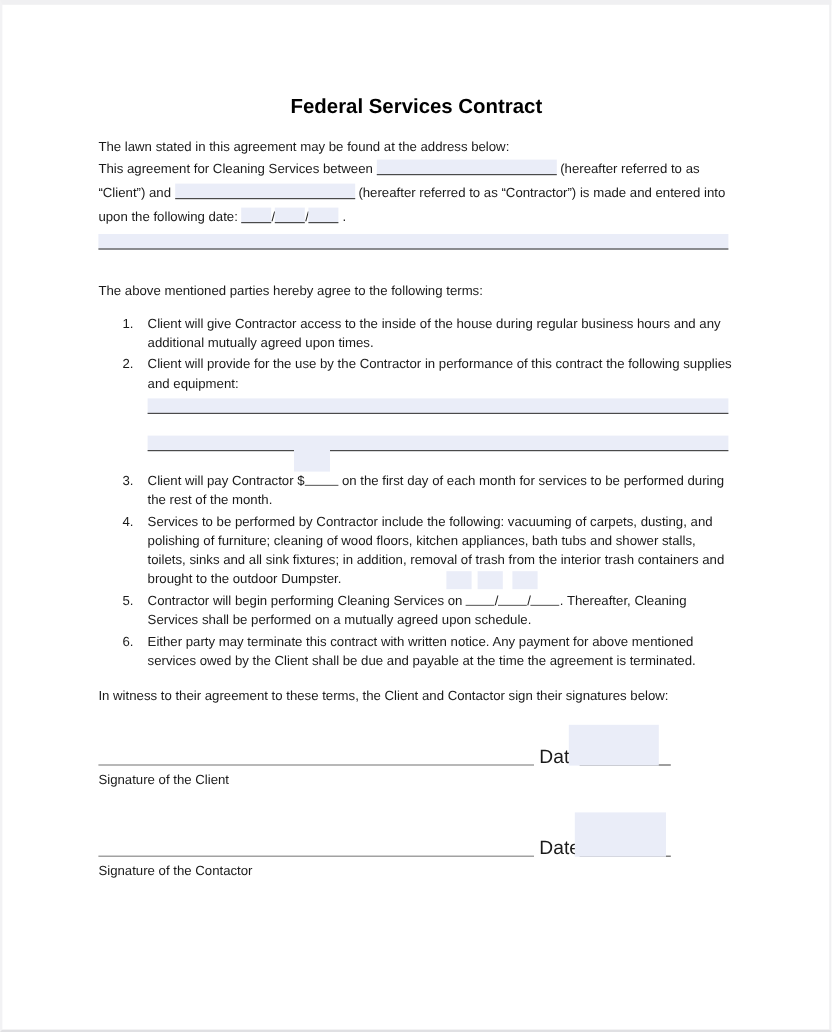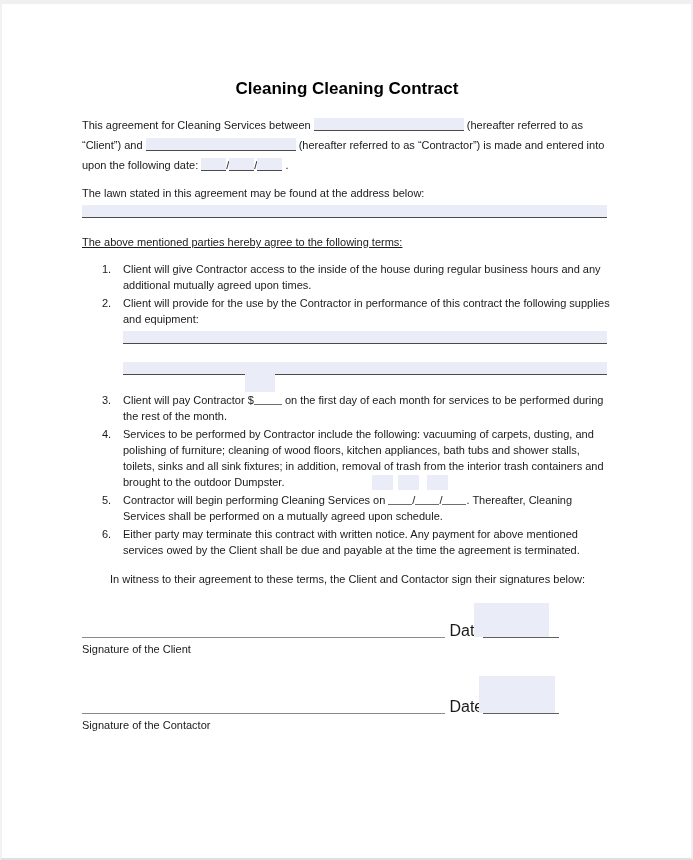--- a/index.html
+++ b/index.html
@@ -45,21 +45,21 @@
 
   .addr-label { margin-top: 10px; }
   .addr-field {
     display: block;
     margin-top: 4px;
     width: 525px;
     height: 13px;
     background: #eaedf8;
     border-bottom: 1px solid #4a4a4a;
   }
-  .agree-line { margin-top: 16px; text-decoration: underline; }
+  .agree-line { margin-top: 27px; }
 
   ol.terms { list-style: none; margin: 11px 0 0 41px; padding: 0; width: 489px;
              font-size: 11px; line-height: 16px; }
   ol.terms li { position: relative; margin: 0 0 2px 0; }
   .num { position: absolute; left: -21px; top: 0; }
 
   .blank-bar {
     display: block;
     width: 484px;
     height: 13px;
@@ -79,21 +79,21 @@
   .w28 { width: 28px; }
   .w24 { width: 24px; }
   .w55 { width: 55px; }
   .w62 { width: 62px; }
 
   
   .money-box { position: absolute; left: 122px; top: -21px; width: 30px; height: 21px; background: #eaedf8; }
   .mini-box  { position: absolute; top: -17px; width: 21px; height: 15px; background: #eaedf8; }
   .mb1 { left: 249px; } .mb2 { left: 275px; } .mb3 { left: 304px; }
 
-  .witness { margin-top: 13px; margin-left: 28px; }
+  .witness { margin-top: 13px; }
 
   .applaw { position: relative; margin: 13px 0 0 20px; width: 500px;
             font-size: 12px; line-height: 21px; }
   .applaw-heading { margin: 0; font-size: 12px; line-height: 21px; font-weight: bold; text-align: center; color: #000; }
   .law-box { position: absolute; top: 1px; height: 22px; background: #eaedf8; }
   .law-box1 { left: 345px; width: 55px; }
   .law-box2 { left: 428px; width: 62px; }
 
   .sig-block { position: relative; }
   .sig-block.first  { margin-top: 36px; }
@@ -106,33 +106,33 @@
   .first  .date-box { left: 392px; width: 75px; height: 34px; }
   .second .date-box { left: 397px; width: 76px; height: 37px; }
   .sig-label { font-size: 11px; line-height: 16px; margin-top: 2px; }
 </style>
 </head>
 <body>
 
 <div class="page">
   <div class="content">
 
-    <h1 class="doc-title">Cleaning Cleaning Contract</h1>
+    <h1 class="doc-title">Federal Services Contract</h1>
+
+    <p class="para single addr-label">The lawn stated in this agreement may be found at the address below:</p>
 
     <p class="para intro">
       <span>This agreement for Cleaning Services between</span>
       <span class="ifield f150"></span>
       <span>(hereafter referred to as “Client”) and</span>
       <span class="ifield f150"></span>
       <span>(hereafter referred to as “Contractor”) is made and entered into upon the following date:</span>
       <span class="ifield f25"></span><span>/</span><span class="ifield f25"></span><span>/</span><span class="ifield f25"></span>
       <span>.</span>
     </p>
-
-    <p class="para single addr-label">The lawn stated in this agreement may be found at the address below:</p>
     <span class="addr-field"></span>
 
     <p class="para single agree-line">The above mentioned parties hereby agree to the following terms:</p>
 
     <ol class="terms">
       <li>
         <span class="num">1.</span><span>Client will give Contractor access to the inside of the house during regular business hours and any additional mutually agreed upon times.</span>
       </li>
       <li>
         <span class="num">2.</span><span>Client will provide for the use by the Contractor in performance of this contract the following supplies and equipment:</span>

